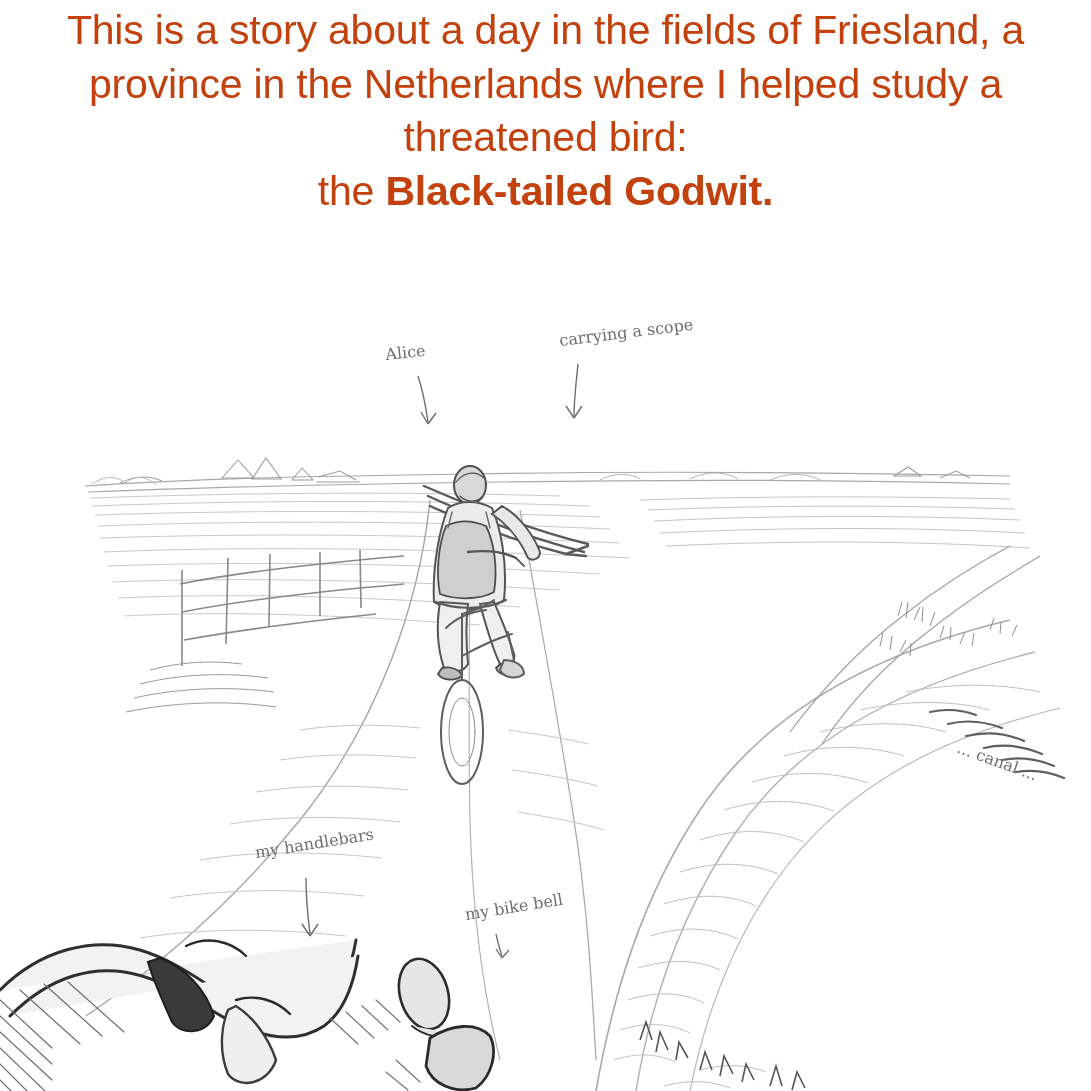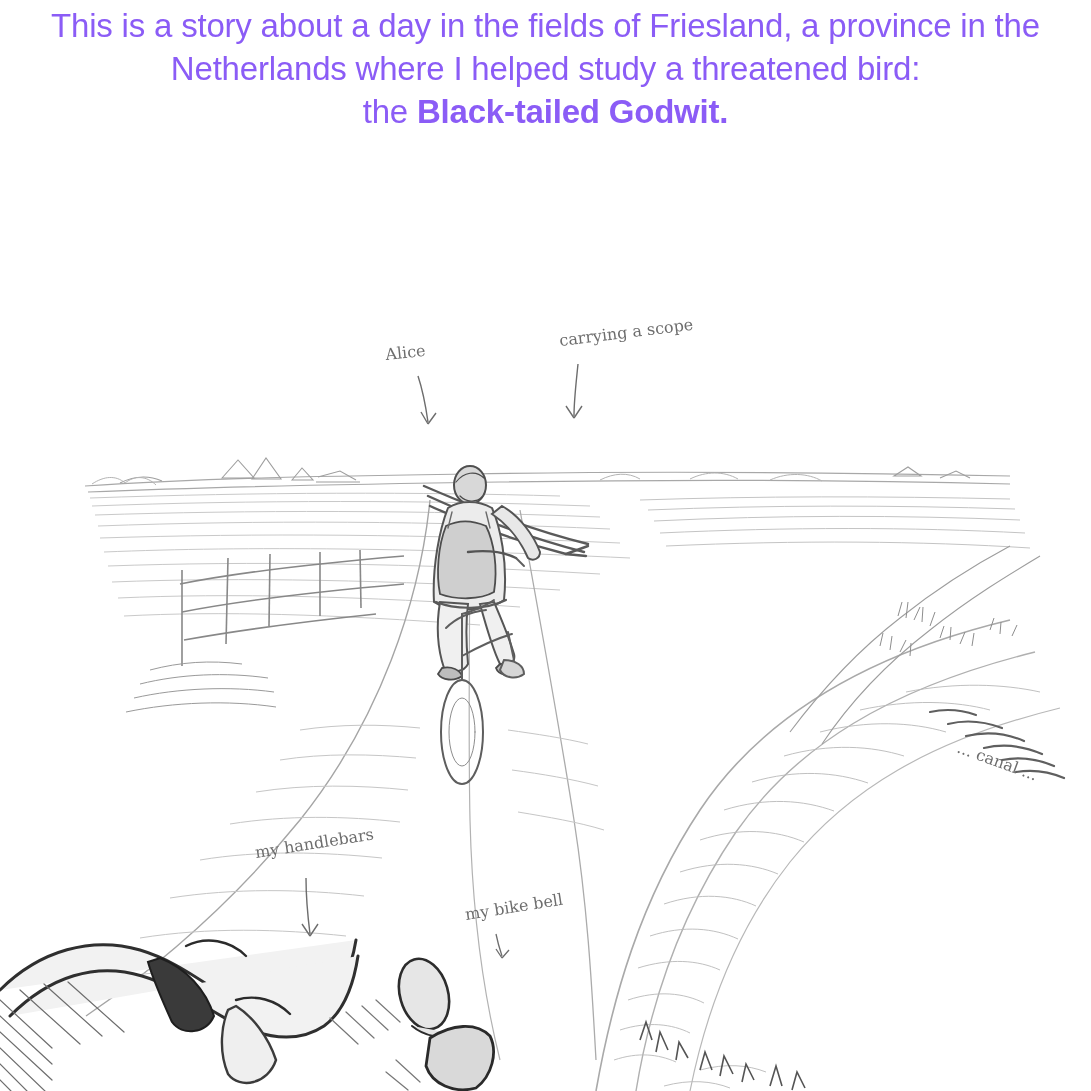--- a/index.html
+++ b/index.html
@@ -21,24 +21,24 @@
     position: relative;
     background: #ffffff;
   }
   .caption-block {
     width: 1020px;
     margin: 0 auto;
     padding-top: 4px;
     text-align: center;
   }
   .para {
-    font-size: 33px;
+    font-size: 41px;
     line-height: 1.31;
     letter-spacing: -0.2px;
-    color: #8b5cf6;
+    color: #c2410c;
   }
   .para.p1 {
     margin: 0;
   }
   .para.p2 {
     margin: 38px 0 0 0;
     padding: 0 6px;
   }
   .bold {
     font-weight: bold;

